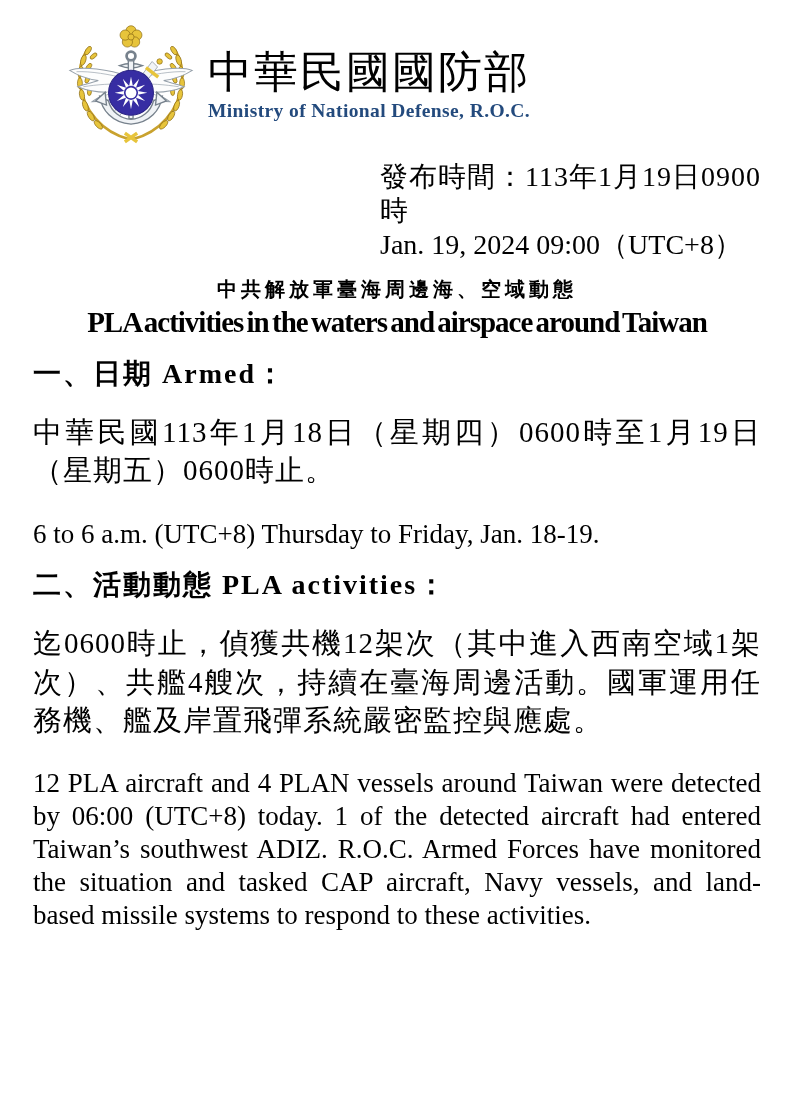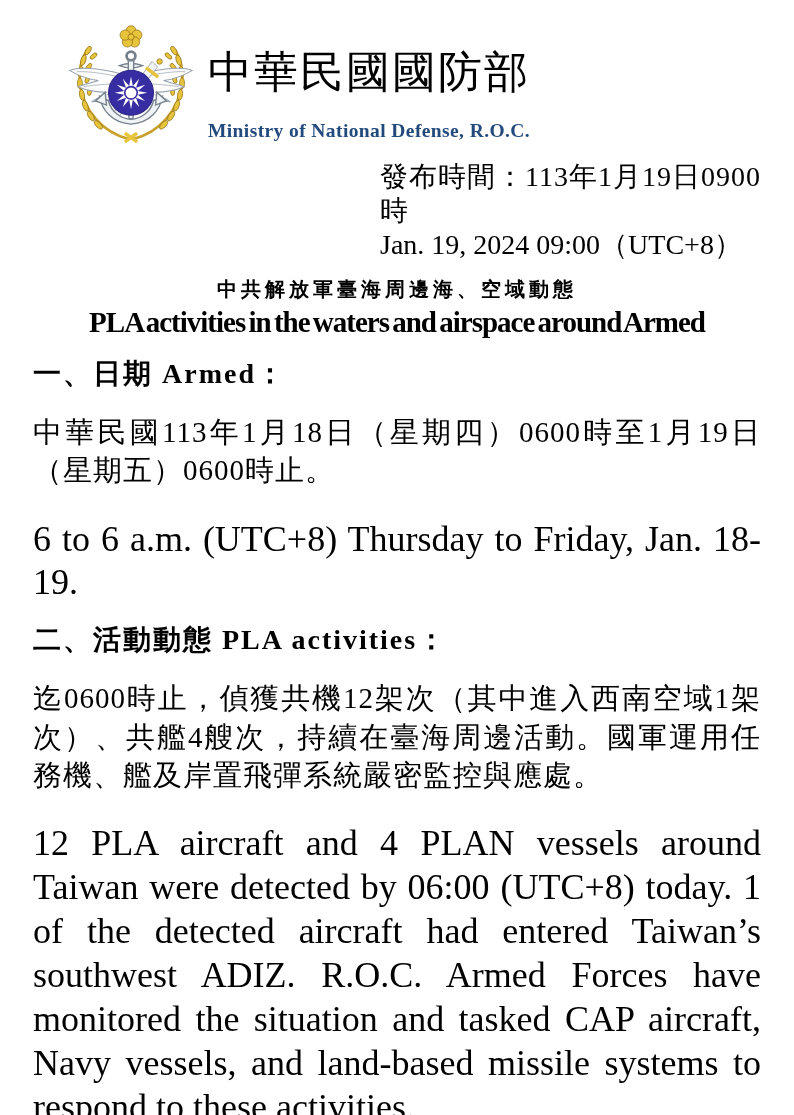--- a/index.html
+++ b/index.html
@@ -11,33 +11,33 @@
   .page{
     width:794px;height:1115px;background:#ffffff;color:var(--text,#000);
     font-family:"Liberation Serif","DejaVu Serif",serif;
     overflow:hidden;position:relative;margin:0 auto;
   }
   
   .hdr{display:flex;align-items:flex-start;margin:22px 0 0 62px;}
   .hdr svg{width:138px;height:126px;flex:0 0 auto;}
   .org{margin-left:8px;margin-top:26px;}
   .org-zh{font-size:44px;letter-spacing:2px;line-height:1.15;color:#000;}
-  .org-en{font-size:19.5px;font-weight:bold;color:var(--navy,#234a7d);margin-top:21px;letter-spacing:0.4px;}
+  .org-en{font-size:19.5px;font-weight:bold;color:var(--navy,#234a7d);margin-top:1px;letter-spacing:0.4px;}
   
   .release{margin:12px 30px 0 380px;font-size:28px;line-height:34px;}
   .release .zh-line{letter-spacing:1px;}
   
   .doc-title{text-align:center;margin-top:14px;}
   .t-zh{font-size:20px;font-weight:bold;letter-spacing:4px;}
   .t-en{font-size:29px;font-weight:bold;letter-spacing:-1px;word-spacing:-3px;margin-top:3px;}
   
   .sec-h{font-size:28px;font-weight:bold;margin:24px 33px 0;letter-spacing:2px;}
   .sec-h:first-of-type{margin-top:16px;}
   p.zh{font-size:29px;line-height:1.32;text-align:justify;margin:20px 33px 0;letter-spacing:1px;font-family:Liberation Serif, serif;}
-  p.en{font-size:36px;line-height:1.22;text-align:justify;margin:28px 33px 0;}
+  p.en{font-size:27px;line-height:1.22;text-align:justify;margin:28px 33px 0;}
   
   .c-gold{fill:var(--gold,#e7c43b);stroke:var(--gold-dark,#8a6a15);stroke-width:1;}
   .c-stem{stroke:var(--gold,#e7c43b);fill:none;}
   .c-stem-d{stroke:#c9a22e;fill:none;}
   .c-wing{fill:#fdfdfd;stroke:var(--wing-stroke,#97a1ab);stroke-width:1.5;}
   .c-wline{fill:none;stroke:var(--wing-stroke,#97a1ab);stroke-width:1;}
   .c-anchor{fill:#f0f3f6;stroke:#76818c;stroke-width:2;}
   .c-anchor-ln{fill:none;stroke:#76818c;stroke-width:4;}
   .c-blade{fill:#f2f4f6;stroke:var(--wing-stroke,#97a1ab);stroke-width:1.2;}
   .c-indigo{fill:var(--indigo,#372da3);stroke:#2a2385;stroke-width:1.5;}
@@ -118,21 +118,21 @@
     </div>
   </header>
 
   <div class="release">
     <div class="zh-line">發布時間：113年1月19日0900時</div>
     <div class="en-line">Jan. 19, 2024 09:00（UTC+8）</div>
   </div>
 
   <div class="doc-title">
     <div class="t-zh">中共解放軍臺海周邊海、空域動態</div>
-    <div class="t-en">PLA activities in the waters and airspace around Armed</div>
+    <div class="t-en">PLA activities in the waters and airspace around Taiwan</div>
   </div>
 
   <section>
     <h2 class="sec-h">一、日期 Armed：</h2>
     <p class="zh">中華民國113年1月18日（星期四）0600時至1月19日（星期五）0600時止。</p>
     <p class="en">6 to 6 a.m. (UTC+8) Thursday to Friday, Jan. 18-19.</p>
   </section>
 
   <section>
     <h2 class="sec-h">二、活動動態 PLA activities：</h2>

